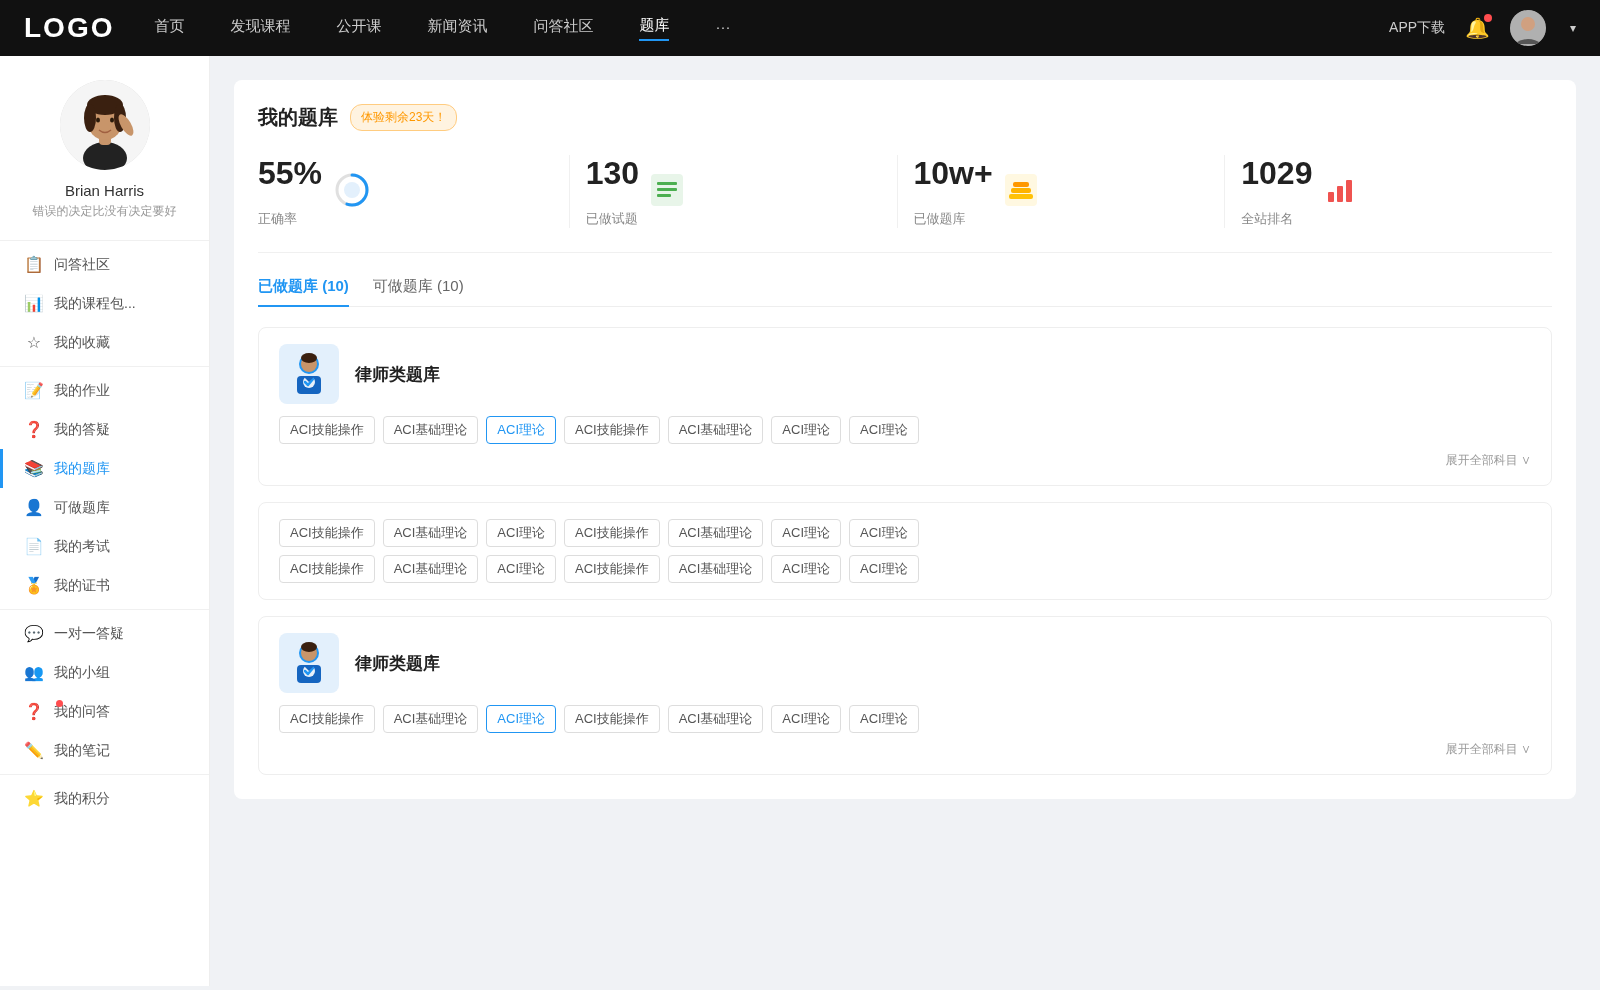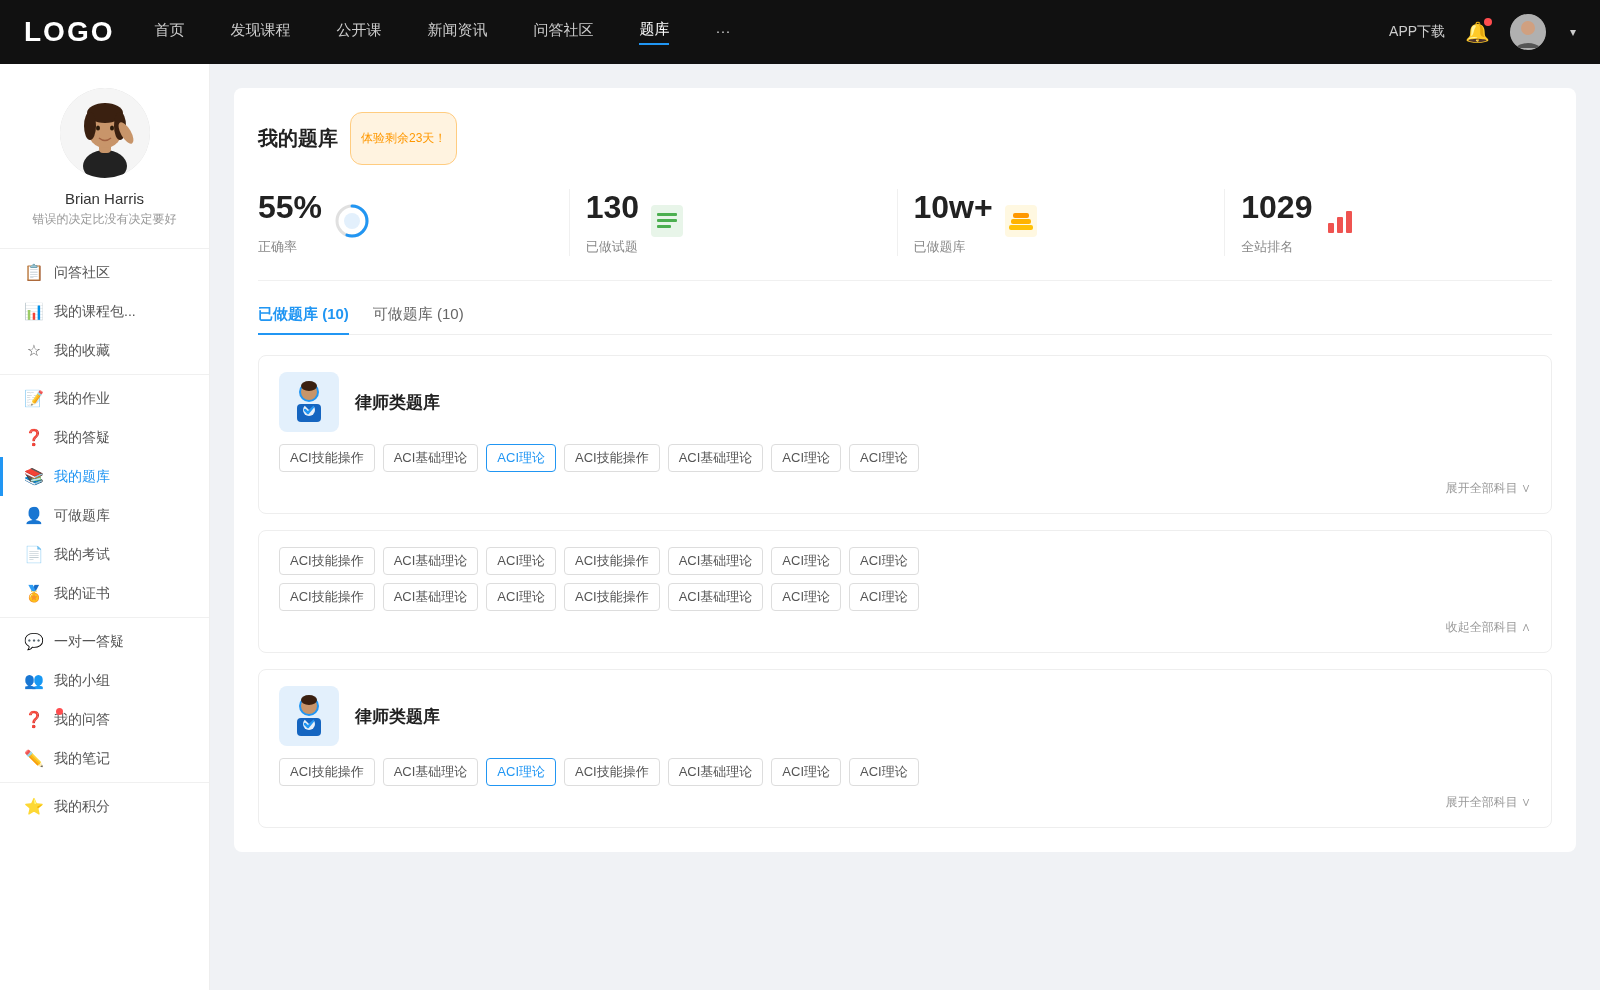--- a/index.html
+++ b/index.html
@@ -1,21 +1,21 @@
 <!DOCTYPE html>
 <html><head>
   <meta charset="utf-8">
   <style>
     * { box-sizing: border-box; margin: 0; padding: 0; }
     body { font-family: -apple-system, BlinkMacSystemFont, "PingFang SC", "Microsoft YaHei", sans-serif; background: #f0f2f5; color: #333; }
 
     
     .navbar {
       background: #111;
-      height: 64px;
+      height: 56px;
       display: flex;
       align-items: center;
       padding: 0 24px;
       position: relative;
     }
     .navbar-logo {
       color: #fff;
       font-size: 28px;
       font-weight: bold;
       letter-spacing: 2px;
@@ -176,21 +176,21 @@
     }
     .page-title {
       font-size: 20px;
       font-weight: 600;
       color: #222;
     }
     .trial-badge {
       background: #fff3e0;
       color: #ff9800;
       font-size: 12px;
-      padding: 17px 10px;
+      padding: 4px 10px;
       border-radius: 12px;
       border: 1px solid #ffcc80;
     }
 
     
     .stats-row {
       display: flex;
       gap: 0;
       margin-bottom: 24px;
       border-bottom: 1px solid #f0f0f0;
@@ -201,21 +201,21 @@
       display: flex;
       align-items: center;
       gap: 12px;
       padding: 0 16px;
       border-right: 1px solid #f0f0f0;
     }
     .stat-item:last-child { border-right: none; }
     .stat-item:first-child { padding-left: 0; }
     .stat-text { display: flex; flex-direction: column; }
     .stat-value { font-size: 32px; font-weight: 700; color: #222; }
-    .stat-label { font-size: 13px; color: #888; margin-top: 12px; }
+    .stat-label { font-size: 13px; color: #888; margin-top: 18px; }
 
     
     .tab-bar {
       display: flex;
       gap: 24px;
       margin-bottom: 20px;
       border-bottom: 1px solid #eee;
     }
     .tab-item {
       font-size: 15px;
@@ -544,21 +544,20 @@
 
           <div class="tags-row">
             <span class="tag">ACI技能操作</span>
             <span class="tag">ACI基础理论</span>
             <span class="tag">ACI理论</span>
             <span class="tag">ACI技能操作</span>
             <span class="tag">ACI基础理论</span>
             <span class="tag">ACI理论</span>
             <span class="tag">ACI理论</span>
           </div>
-          <div class="expand-link">收起全部科目 ∧</div>
         </div>
 
         <div class="bank-item">
           <div class="bank-item-header">
             <div class="bank-icon-wrap">
               <svg width="40" height="44" viewBox="0 0 40 44">
                 <circle cx="20" cy="12" r="10" fill="#2196f3"></circle>
                 <rect x="8" y="24" width="24" height="18" rx="4" fill="#1565c0"></rect>
                 <circle cx="20" cy="30" r="6" fill="#fff" opacity="0.9"></circle>
                 <polyline points="16,30 19,33 24,27" stroke="#2196f3" stroke-width="2.5" fill="none" stroke-linecap="round" stroke-linejoin="round"></polyline>

